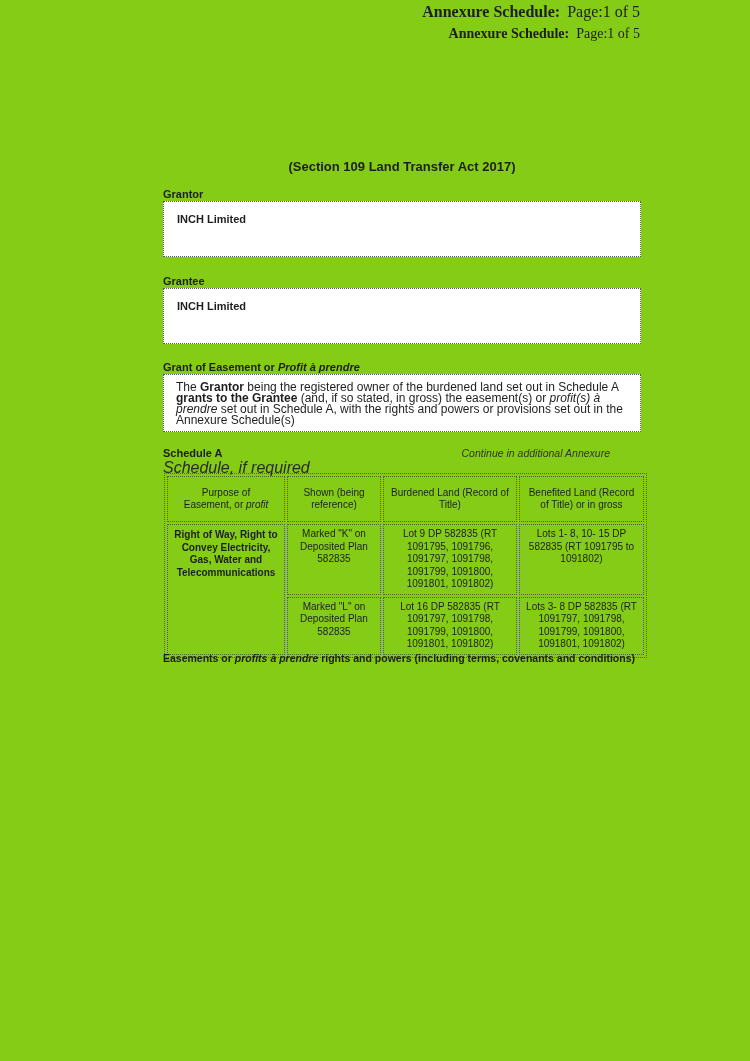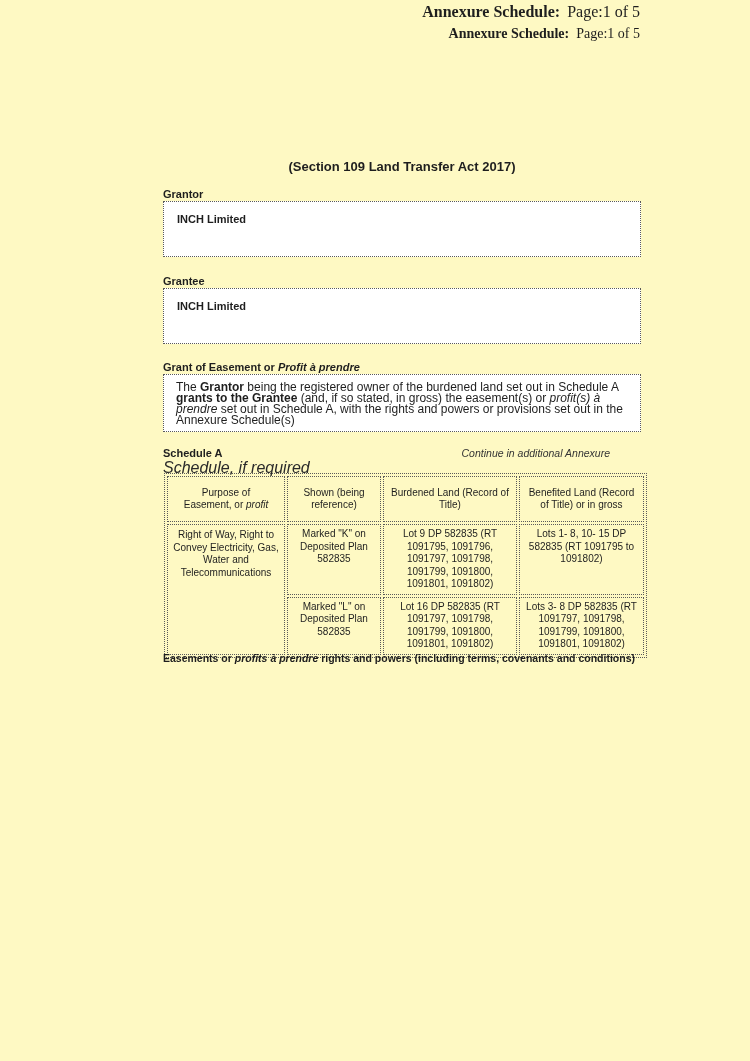--- a/index.html
+++ b/index.html
@@ -8,21 +8,21 @@
     width:750px; height:1061px;
     font-family:"Liberation Sans", sans-serif;
     color:#1e1e1e;
     position:relative;
     overflow:hidden;
   }
   .b  { font-weight:bold; }
   .i  { font-style:italic; }
   .bi { font-weight:bold; font-style:italic; }
 
-  .page { position:absolute; inset:0; background:#fef9c3; }
+  .page { position:absolute; inset:0; background:#84cc16; }
 
   
   .hdr {
     position:absolute; top:3px; right:110px;
     font-family:"Liberation Serif", serif;
     text-align:right; white-space:nowrap;
   }
   .hdr-line1 { font-size:16px; }
   .hdr-line2 { font-size:14px; margin-top:5px; }
   .hdr-line .v { font-weight:normal; margin-left:7px; }
@@ -62,21 +62,21 @@
     border-collapse:separate; border-spacing:2px;
     table-layout:fixed;
   }
   .sched-table th, .sched-table td {
     border:1px dotted #5a5a5a;
     font-size:10px; line-height:12.5px;
     text-align:center; padding:3px 4px;
   }
   .sched-table th { font-weight:normal; height:46px; vertical-align:middle; }
   .sched-table td { vertical-align:top; }
-  td.purpose-cell { font-weight:normal; padding-top:4px; }
+  td.purpose-cell { font-weight:bold; padding-top:4px; }
   .col-purpose   { width:118px; }
   .col-shown     { width:94px;  }
   .col-burdened  { width:134px; }
   .col-benefited { width:125px; }
 
   .foot-heading {
     position:absolute; top:652px; left:163px; width:490px;
     font-size:10.5px; font-weight:bold;
   }
   .foot-note {

